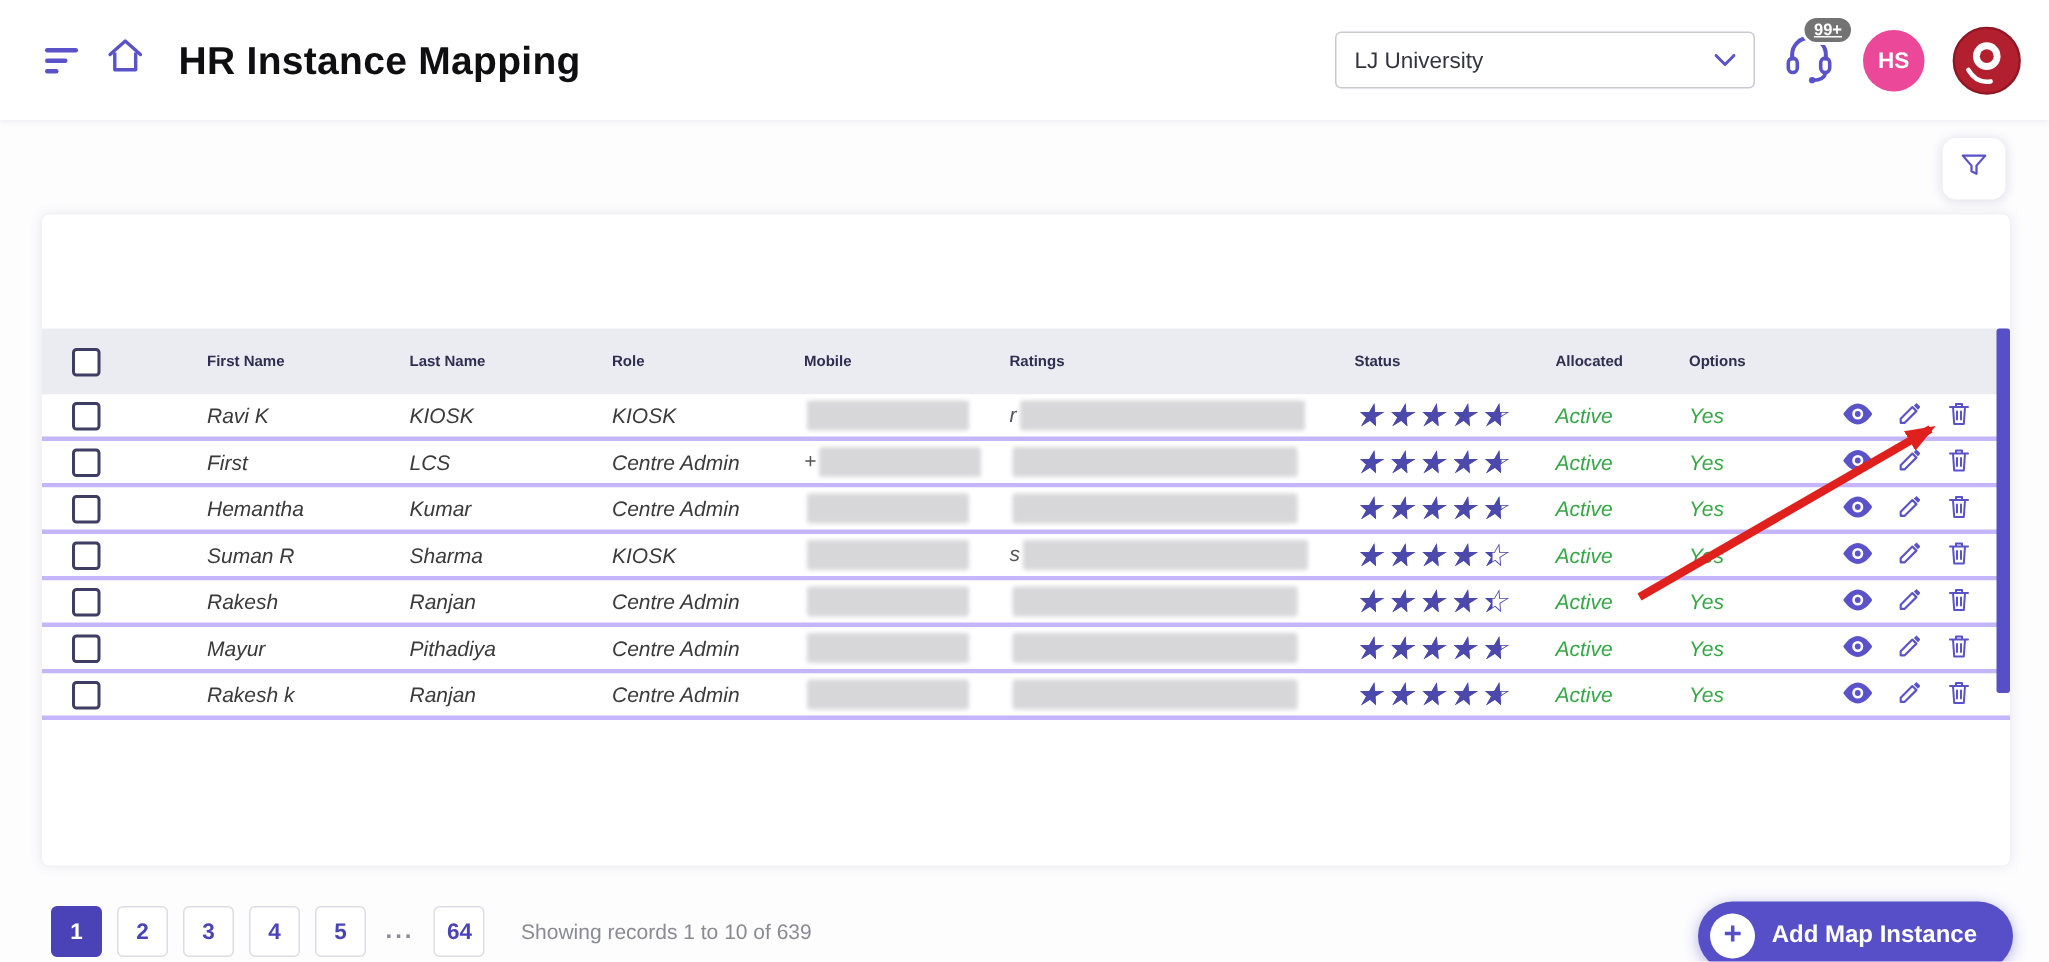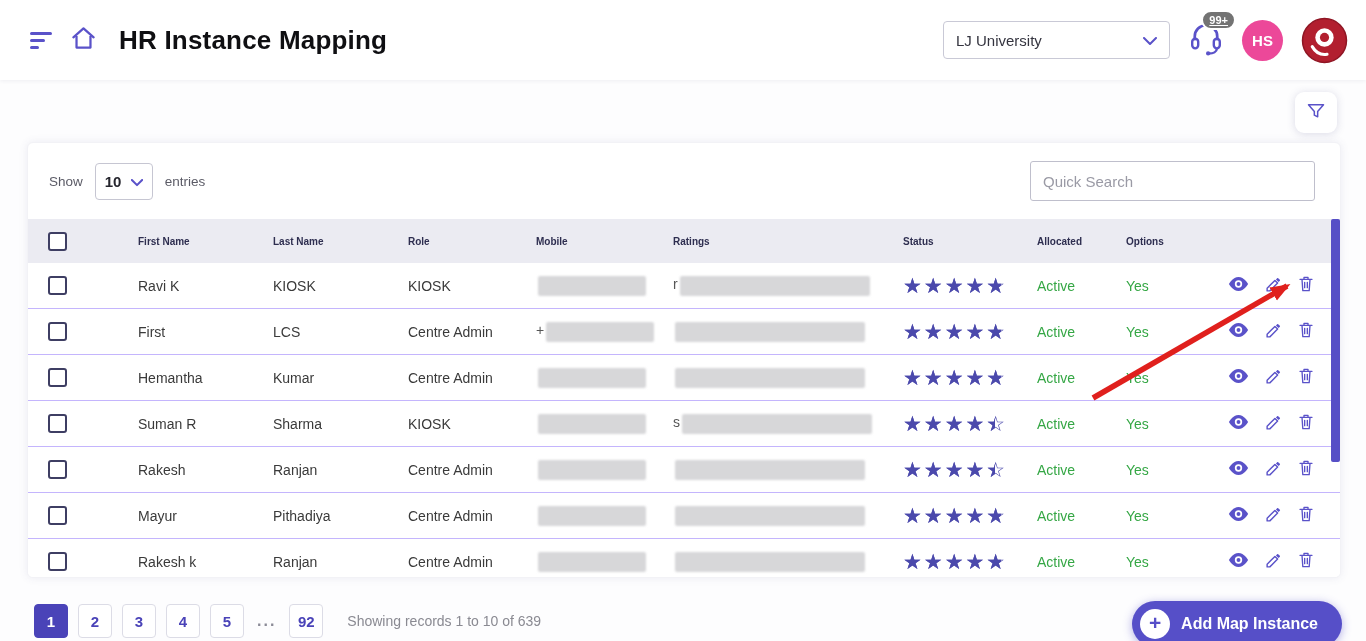--- a/index.html
+++ b/index.html
@@ -18,21 +18,21 @@
   }
   .menu-btn { display:flex; flex-direction:column; gap:4px; margin:0 18px 0 12px; cursor:pointer; }
   .menu-btn i { display:block; height:3px; border-radius:2px; background:#5a52c9; }
   .menu-btn i:nth-child(1){ width:22px; }
   .menu-btn i:nth-child(2){ width:15px; }
   .menu-btn i:nth-child(3){ width:9px; }
   .home-btn { margin-right:22px; cursor:pointer; display:flex; }
   .page-title { font-size:26px; font-weight:700; color:#0f0f12; letter-spacing:.2px; }
   .top-right { margin-left:auto; display:flex; align-items:center; gap:18px; }
   .org-select {
-    width:227px; height:38px; border:1px solid #c9c9d6; border-radius:4px; background:#fff;
+    width:280px; height:38px; border:1px solid #c9c9d6; border-radius:4px; background:#fff;
     display:flex; align-items:center; justify-content:space-between; padding:0 12px;
     font-size:15px; color:#34343f; cursor:pointer;
   }
   .support { position:relative; cursor:pointer; }
   .badge {
     position:absolute; top:-9px; right:-12px; background:#737373; color:#fff;
     font-size:11px; font-weight:700; padding:2px 6px; border-radius:10px; border:2px solid #fff;text-decoration:underline;
   }
   .avatar {
     width:41px; height:41px; border-radius:50%; background:#ec4899; color:#fff;
@@ -65,21 +65,21 @@
   .search-input::placeholder { color:#9a9aa5; }
   
   .tablewrap { position:absolute; top:76px; left:0; right:0; }
   .grid-row {
     display:grid;
     grid-template-columns:110px 135px 135px 128px 137px 230px 134px 89px 102px 1fr;
     align-items:center;
   }
   .thead { height:44px; background:#ebebf2; }
   .thead .cell { font-size:10px; font-weight:700; color:#2e2e50; }
-  .trow { height:46px; background:#fff; border-bottom:1px solid #c4b5fd; font-size:14px; color:#3a3a3a; }
+  .trow { height:31px; background:#fff; border-bottom:3px solid #c4b5fd; font-size:14px; color:#3a3a3a;font-style:italic; }
   .c-check { padding-left:20px; }
   .checkbox {
     width:19px; height:19px; border:2px solid #3e3e63; border-radius:3px; background:#fff;
     display:inline-block; vertical-align:middle; cursor:pointer;
   }
   .prefix { color:#555; margin-right:2px; }
   .redact { display:inline-block; height:20px; background:#d7d7d9; border-radius:2px; vertical-align:middle; filter:blur(1.3px); }
   .redact-mobile { width:108px; }
   .redact-email { width:190px; }
   .stars { position:relative; display:inline-block; font-size:21px; line-height:1; color:#4b49ac; letter-spacing:2px; white-space:nowrap; }
@@ -167,33 +167,20 @@
 
 <div class="filter-card">
   <span>
     <svg width="20" height="20" viewBox="0 0 24 24">
         <path d="M3 4.5h18l-7 8v6.5l-4-2v-4.5l-7-8z" fill="none" stroke="#5a52c9" stroke-width="1.8" stroke-linejoin="round"></path>
       </svg>
   </span>
 </div>
 
 <div class="card">
-  <div class="toolbar">
-    <span class="show-label">Show</span>
-    <div class="pagesize">
-      <span>10</span>
-      <span>
-        <svg width="12" height="8" viewBox="0 0 14 9">
-            <path d="M1 1l6 6 6-6" fill="none" stroke="#5a52c9" stroke-width="2.4" stroke-linecap="round" stroke-linejoin="round"></path>
-          </svg>
-      </span>
-    </div>
-    <span class="entries-label">entries</span>
-    <input class="search-input" type="text" placeholder="Quick Search" style="">
-  </div>
 
   <div class="tablewrap">
     <div class="thead grid-row">
       <div class="cell c-check"><span class="checkbox"></span></div>
 
     <div class="cell h">First Name</div>
         <div class="cell h">Last Name</div>
         <div class="cell h">Role</div>
         <div class="cell h">Mobile</div>
         <div class="cell h">Ratings</div>
@@ -536,21 +523,21 @@
   <div class="vthumb"></div>
 </div>
 
 <div class="pager">
   <button class="pbtn active">1</button>
     <button class="pbtn">2</button>
     <button class="pbtn">3</button>
     <button class="pbtn">4</button>
     <button class="pbtn">5</button>
     <span class="pellipsis">...</span>
-    <button class="pbtn">92</button>
+    <button class="pbtn">64</button>
     <span class="records-summary">Showing records 1 to 10 of 639</span>
 </div>
 
 <button class="add-btn">
   <span class="plus-circle"></span>
   <span>Add Map Instance</span>
 </button>
 
 <svg class="arrow-overlay" width="260" height="145">
   <defs>

